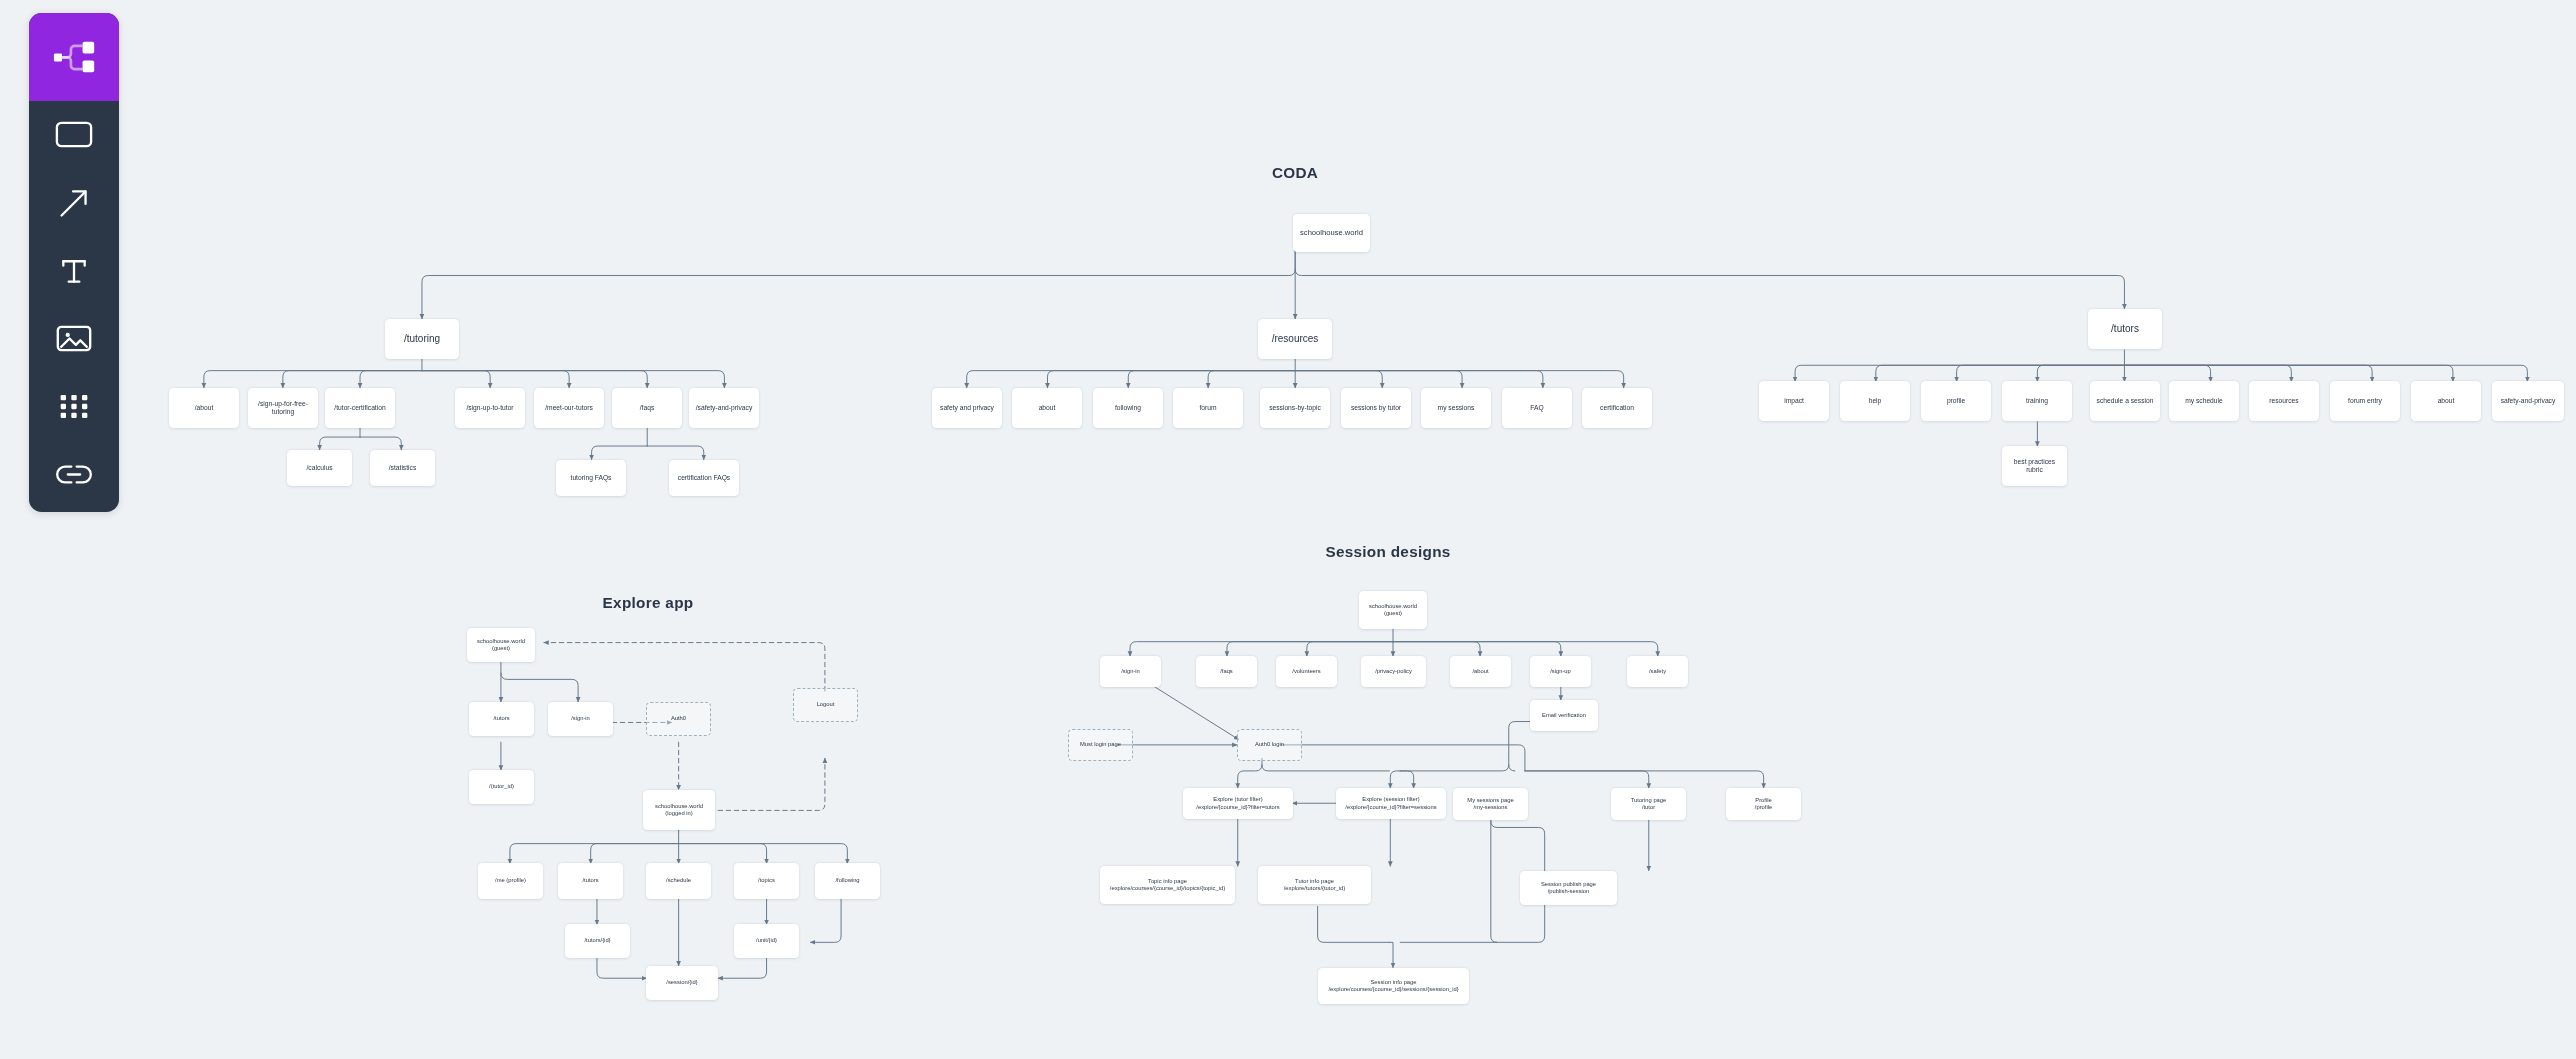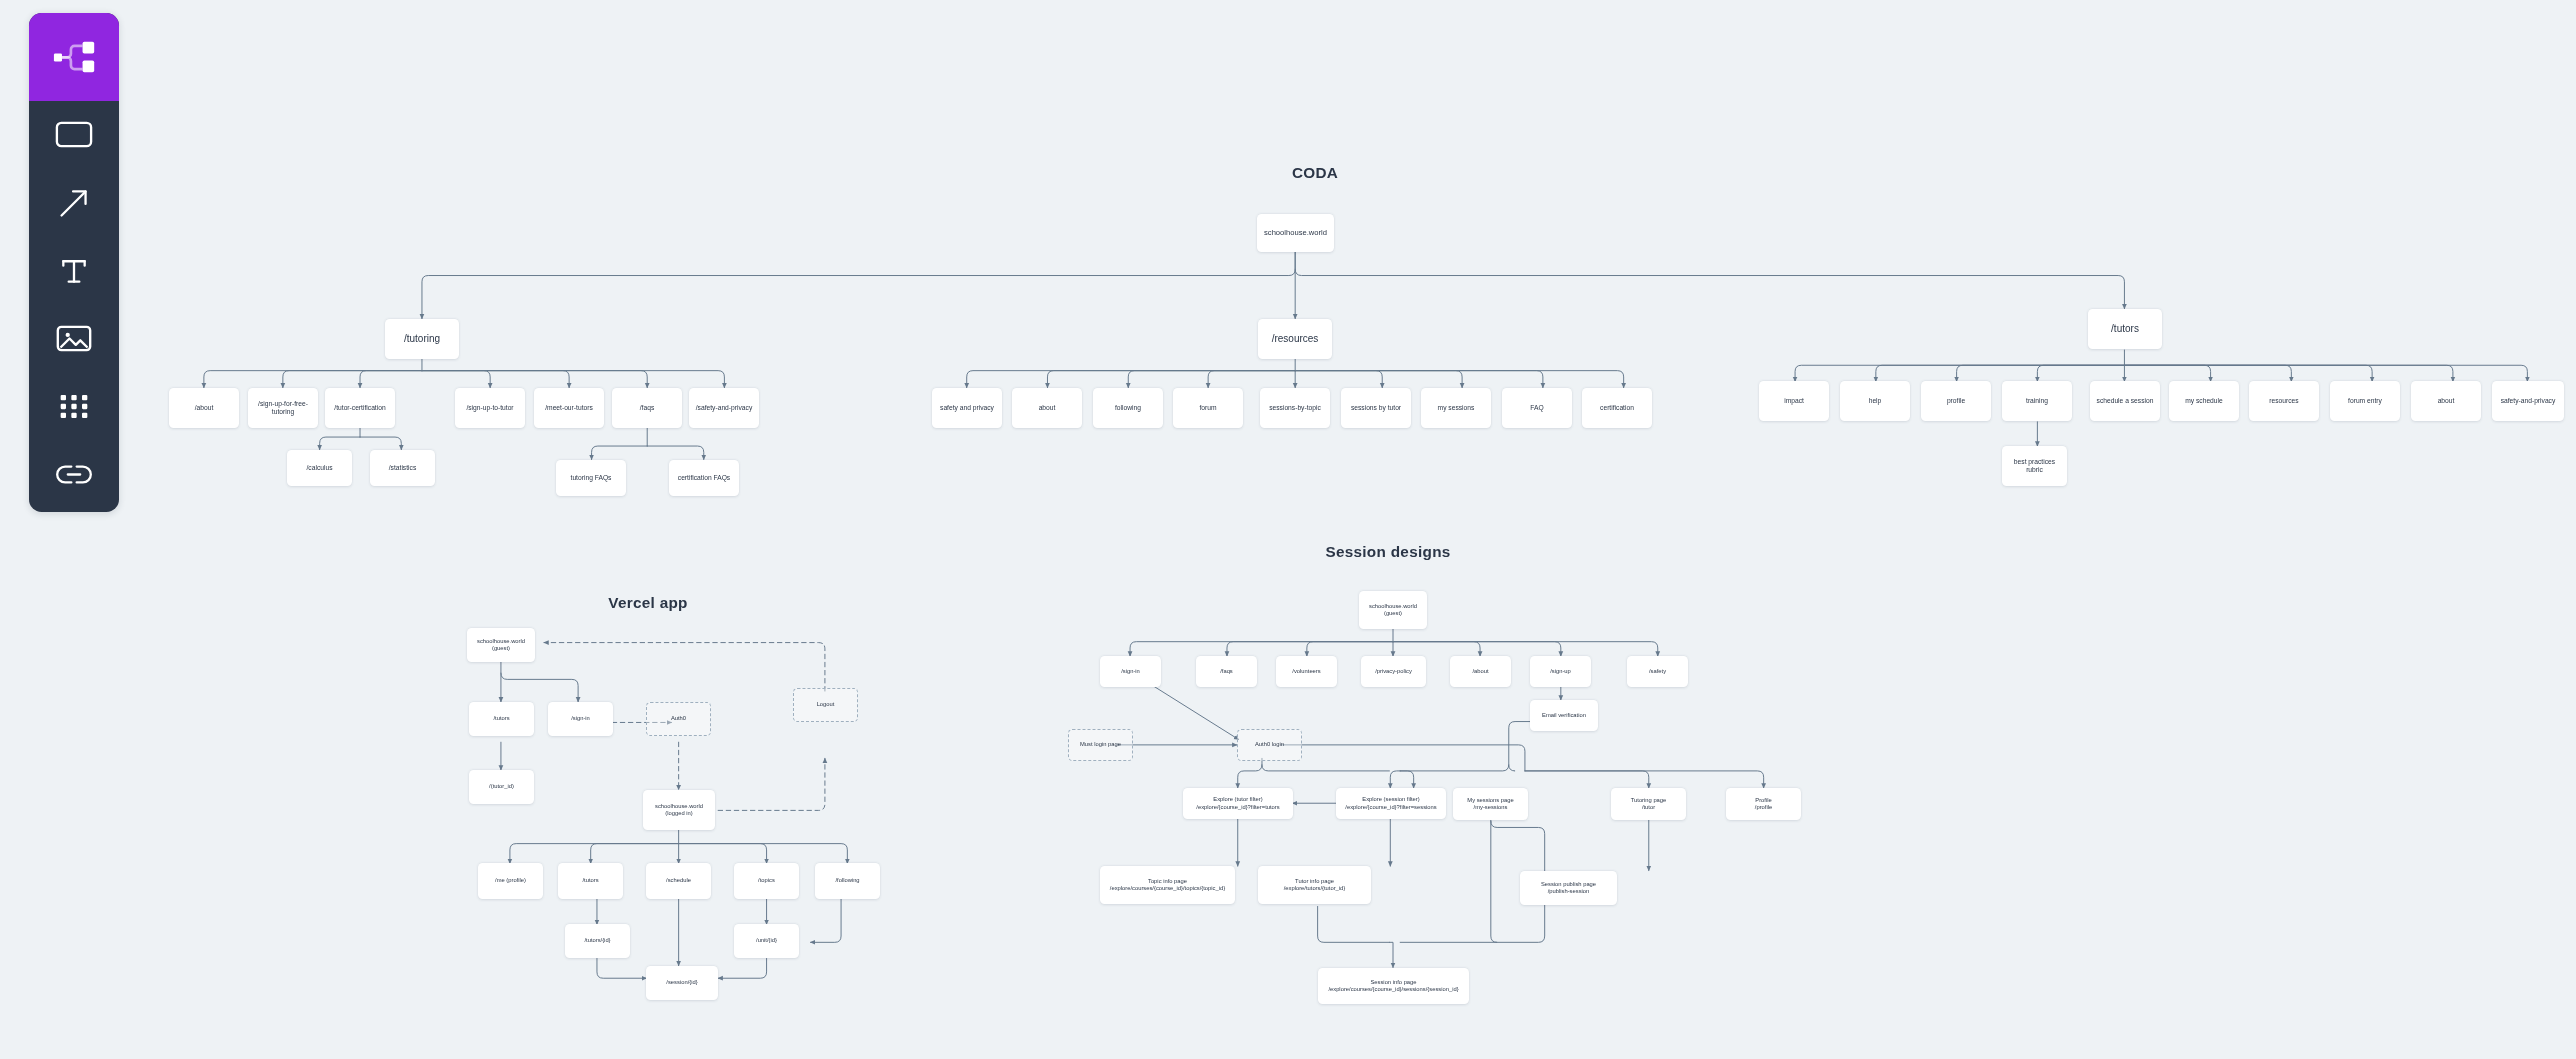--- a/index.html
+++ b/index.html
@@ -69,21 +69,21 @@
     overflow: hidden;
   }
   .node.dashed {
     background: rgba(255,255,255,.35);
     box-shadow: none;
     border: 0.9px dashed #9fb0bf;
   }
   .node .lbl { display: block; width: 100%; }
   .node .lbl .l2 { display: block; }
 
-  .n-root   { font-size: 7.6px; }
+  .n-root   { font-size: 7.6px; margin-left: 36px; }
   .n-lvl1   { font-size: 10px; }
   .n-lvl2   { font-size: 6.7px; }
   .n-small  { font-size: 5.8px; }
 </style>
 </head>
 <body>
 
 <div id="canvas">
 
   <div id="toolbar">
@@ -275,22 +275,22 @@
 
       <path d="M1837 900 L1837 970" marker-end="url(#ah)"></path>
 
       <path d="M1468 1010 L1468 1043 Q1468 1050 1475 1050 L1548 1050"></path>
       <path d="M1548 1050 L1552 1050 L1552 1078" marker-end="url(#ah)"></path>
 
       <path d="M1490 966 Q1483 966 1483 973 L1483 973"></path>
     </g>
   </svg>
 
-  <div class="section-title" style="left:1295px; top:164px;margin-left:20px;">CODA</div>
-  <div class="section-title" style="left:648px; top:594px;">Vercel app</div>
+  <div class="section-title" style="left:1295px; top:164px;">CODA</div>
+  <div class="section-title" style="left:648px; top:594px;">Explore app</div>
   <div class="section-title" style="left:1388px; top:543px;">Session designs</div>
 
   <div class="node n-root" style="left:1257px; top:214px; width:77px; height:38px;">
       <span class="lbl">schoolhouse.world</span>
     </div>
 
   <div class="node n-lvl1" style="left:385px; top:319px; width:74px; height:40px;">
       <span class="lbl">/tutoring</span>
     </div>
   <div class="node n-lvl1" style="left:1258px; top:319px; width:74px; height:40px;">

